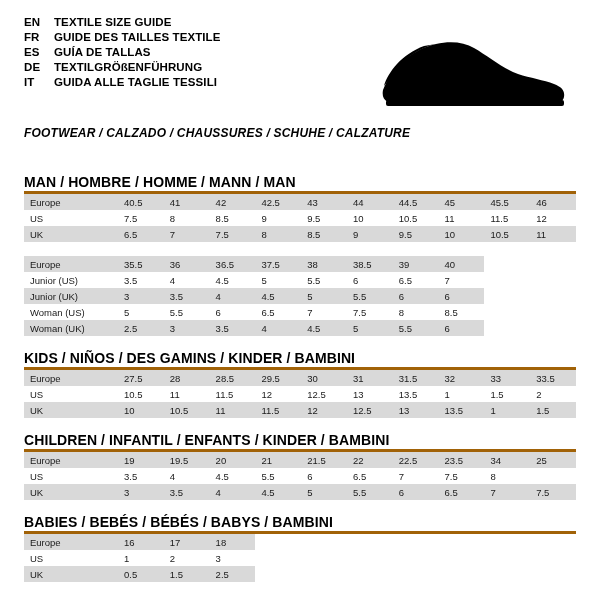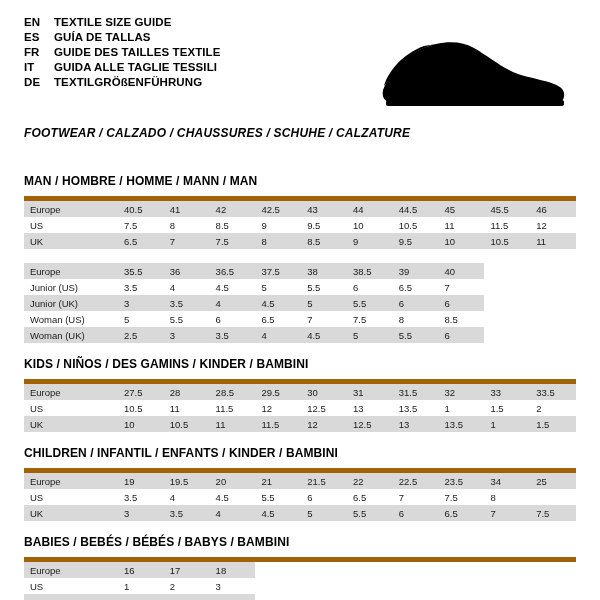--- a/index.html
+++ b/index.html
@@ -57,24 +57,24 @@
     letter-spacing: 0.2px;
     margin-top: 12px;
     font-style: italic;
   }
 
   
   .block {
     margin-top: 14px;
   }
   .block-title {
-    font-size: 12px;
+    font-size: 14px;
     font-weight: bold;
-    padding-bottom: 8px;
-    border-bottom: 5px solid #a16207;
+    padding-bottom: 1px;
+    border-bottom: 3px solid #a16207;
     letter-spacing: 0.1px;
   }
   table.size {
     width: 100%;
     border-collapse: collapse;
     table-layout: fixed;
   }
   table.size td {
     font-size: 9.5px;
     height: 16px;
@@ -102,34 +102,34 @@
 <div class="page">
 
   <div class="header">
     <table class="lang-table">
       <tbody id="lang-rows">
           <tr>
             <td class="lang-code">EN</td>
             <td>TEXTILE SIZE GUIDE</td>
           </tr>
           <tr>
+            <td class="lang-code">FR</td>
+            <td>GUIDE DES TAILLES TEXTILE</td>
+          </tr>
+          <tr>
             <td class="lang-code">ES</td>
             <td>GUÍA DE TALLAS</td>
           </tr>
           <tr>
-            <td class="lang-code">FR</td>
-            <td>GUIDE DES TAILLES TEXTILE</td>
+            <td class="lang-code">DE</td>
+            <td>TEXTILGRÖßENFÜHRUNG</td>
           </tr>
           <tr>
             <td class="lang-code">IT</td>
             <td>GUIDA ALLE TAGLIE TESSILI</td>
-          </tr>
-          <tr>
-            <td class="lang-code">DE</td>
-            <td>TEXTILGRÖßENFÜHRUNG</td>
           </tr>
         </tbody>
     </table>
 
     <div class="shoe-wrap">
       <svg viewBox="0 0 190 86" width="190" height="86" aria-hidden="true">
         <path fill="#000000" d="M5 62 C14 40 32 22 58 16 C72 13 86 14 96 20 C110 28 124 40 140 46 C152 50 166 52 176 56 C184 59 187 63 186 69 C185 74 180 76 172 76 L20 76 C10 76 3 72 5 62 Z"></path>
         <path fill="#000000" d="M58 16 C40 20 24 32 14 48 L6 58 C10 44 24 26 46 18 Z"></path>
         <rect x="8" y="72" width="178" height="6" rx="2" fill="#000000"></rect>
       </svg>

